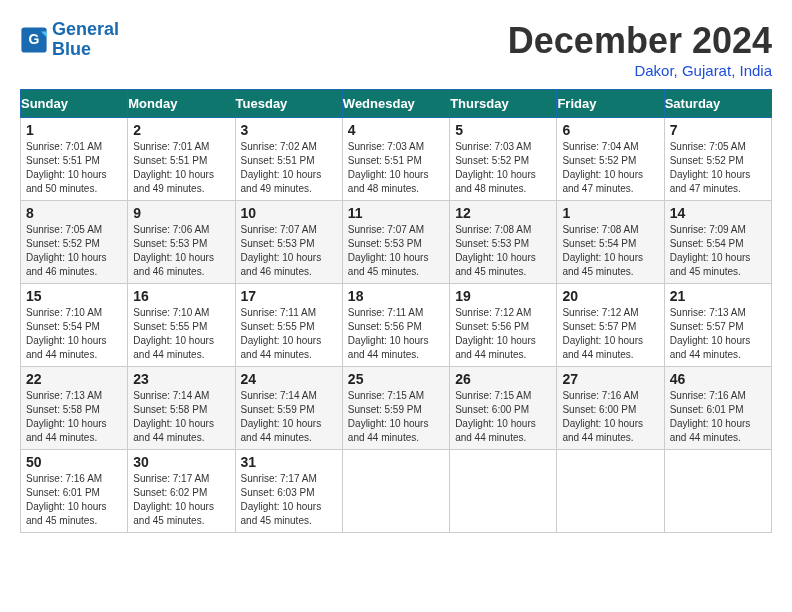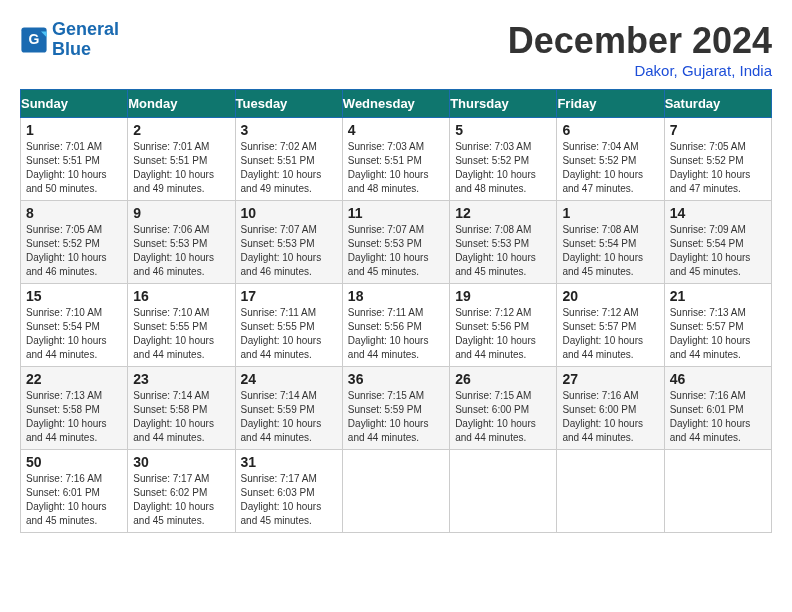--- a/index.html
+++ b/index.html
@@ -316,21 +316,21 @@
       </td>
         <td>
         <div class="day-number">24</div>
         <div class="day-info">
           Sunrise: 7:14 AM<br>
           Sunset: 5:59 PM<br>
           Daylight: 10 hours and 44 minutes.
         </div>
       </td>
         <td>
-        <div class="day-number">36</div>
+        <div class="day-number">25</div>
         <div class="day-info">
           Sunrise: 7:15 AM<br>
           Sunset: 5:59 PM<br>
           Daylight: 10 hours and 44 minutes.
         </div>
       </td>
         <td>
         <div class="day-number">26</div>
         <div class="day-info">
           Sunrise: 7:15 AM<br>

